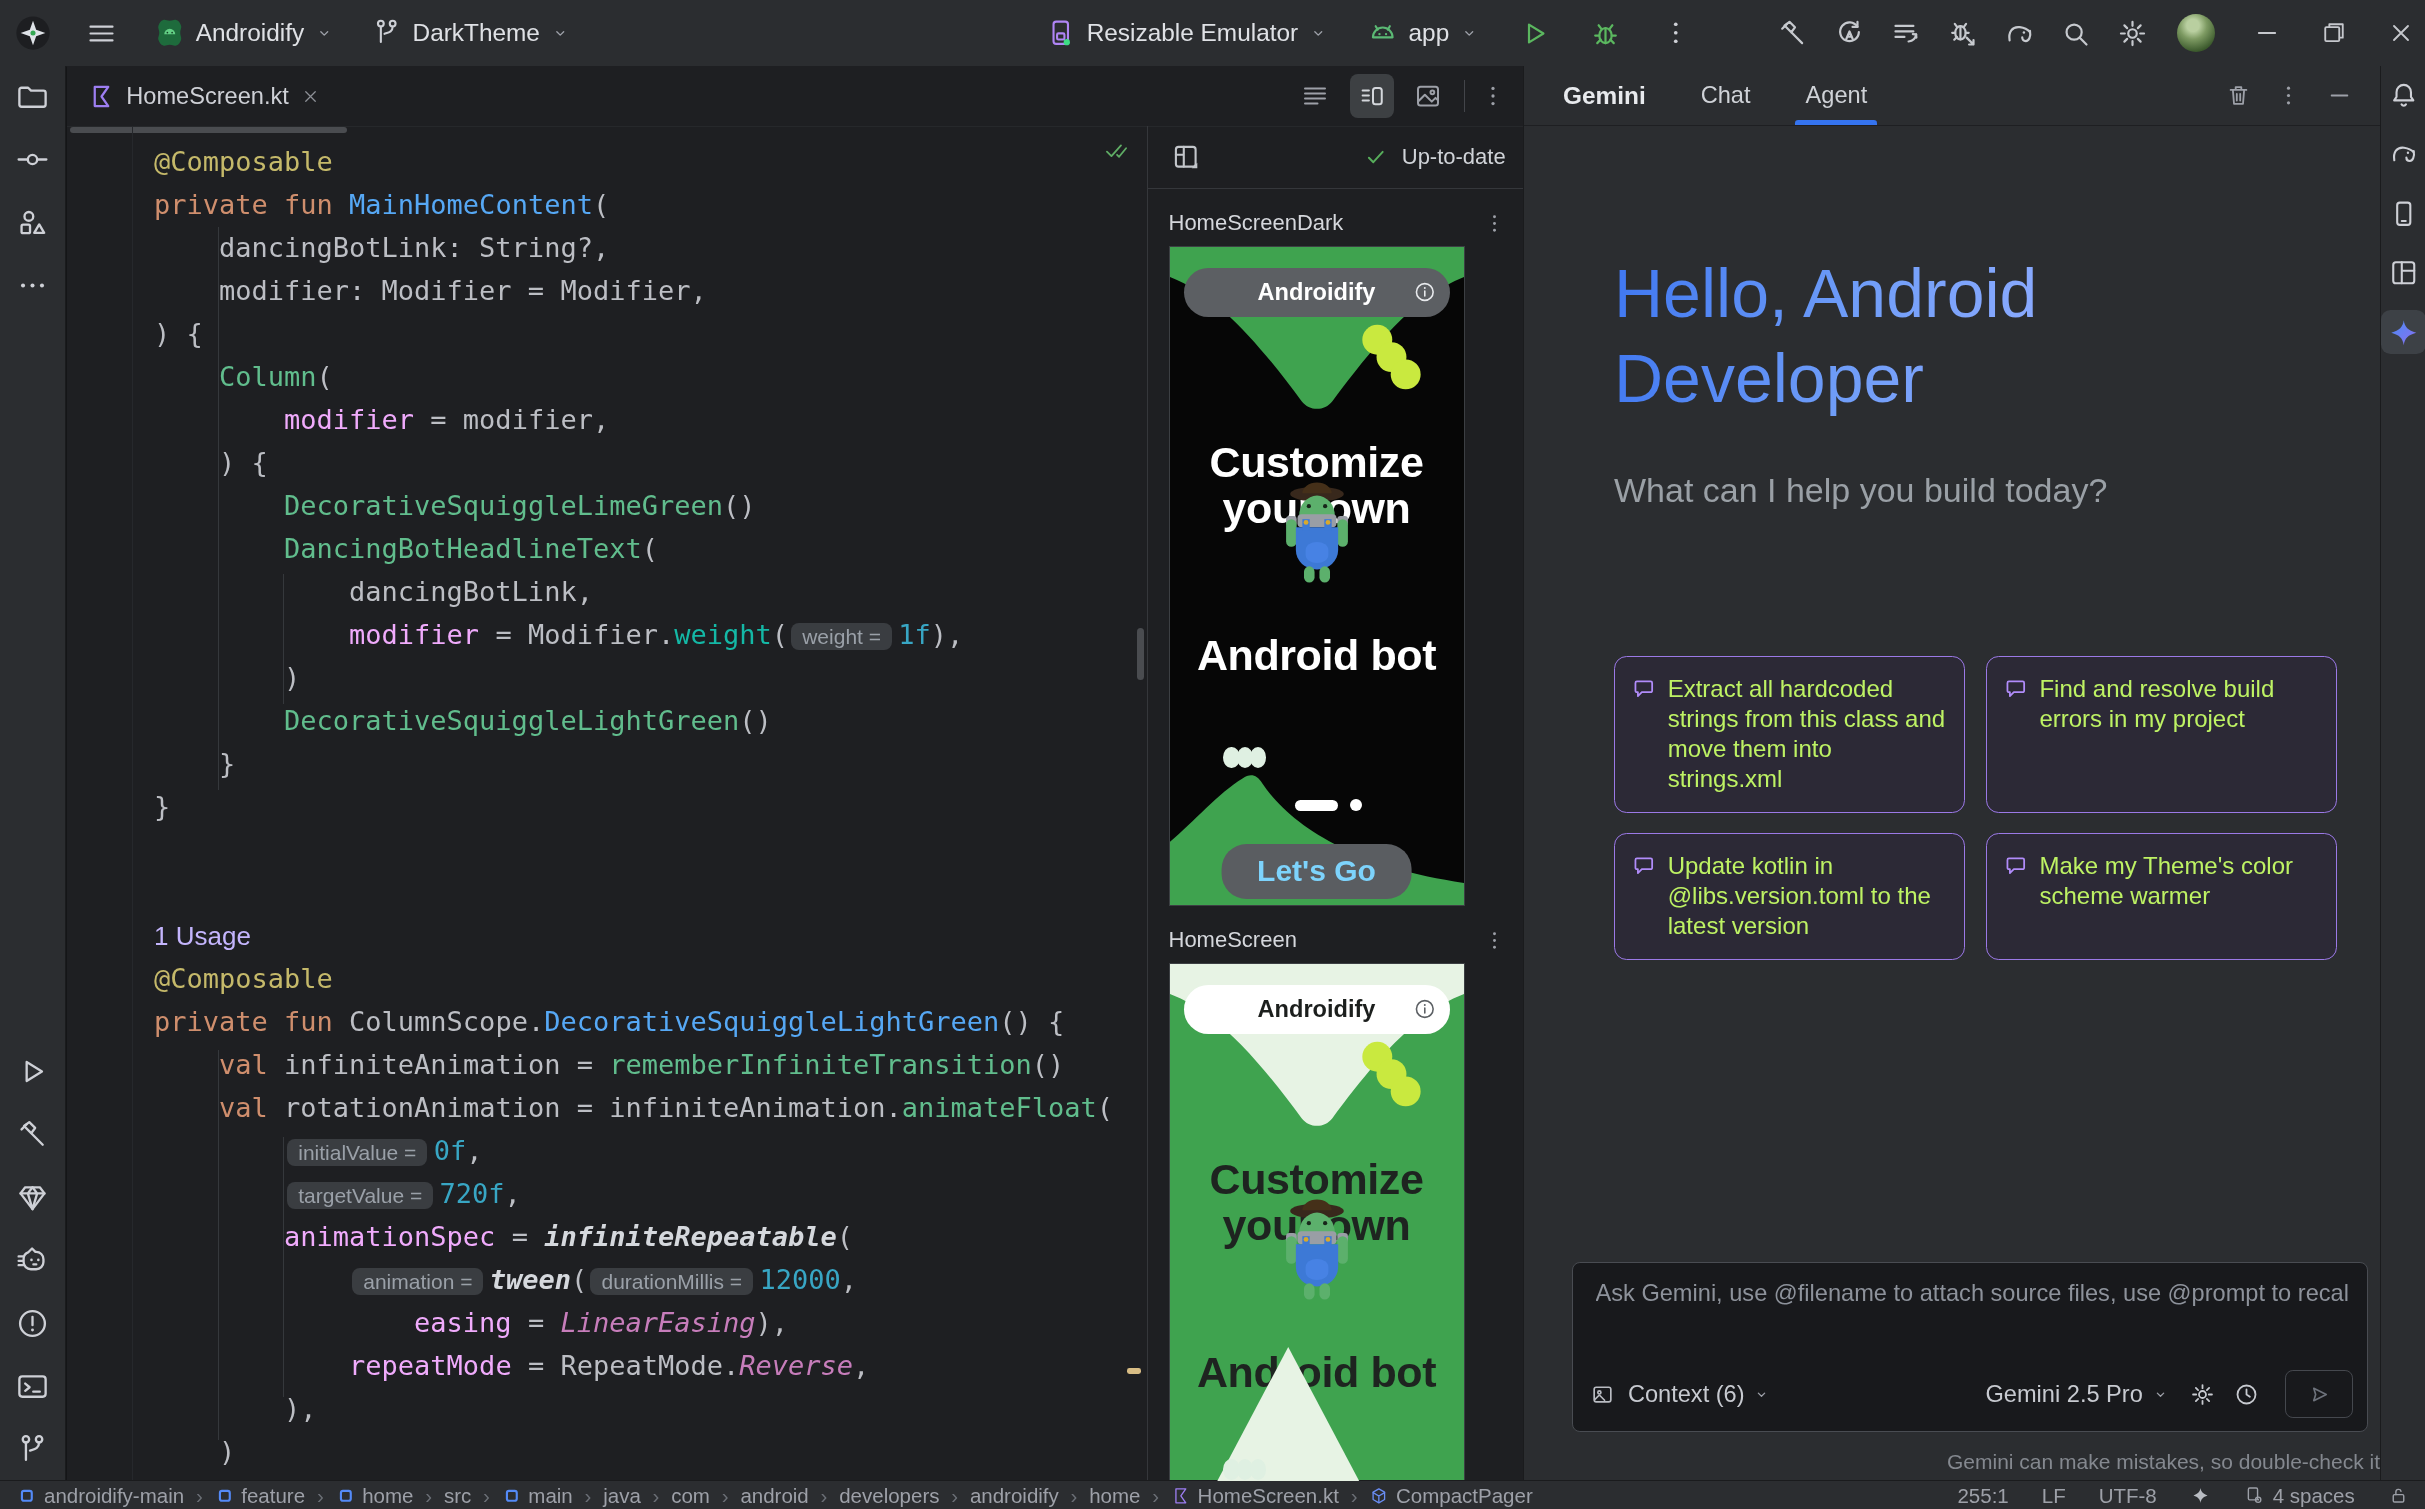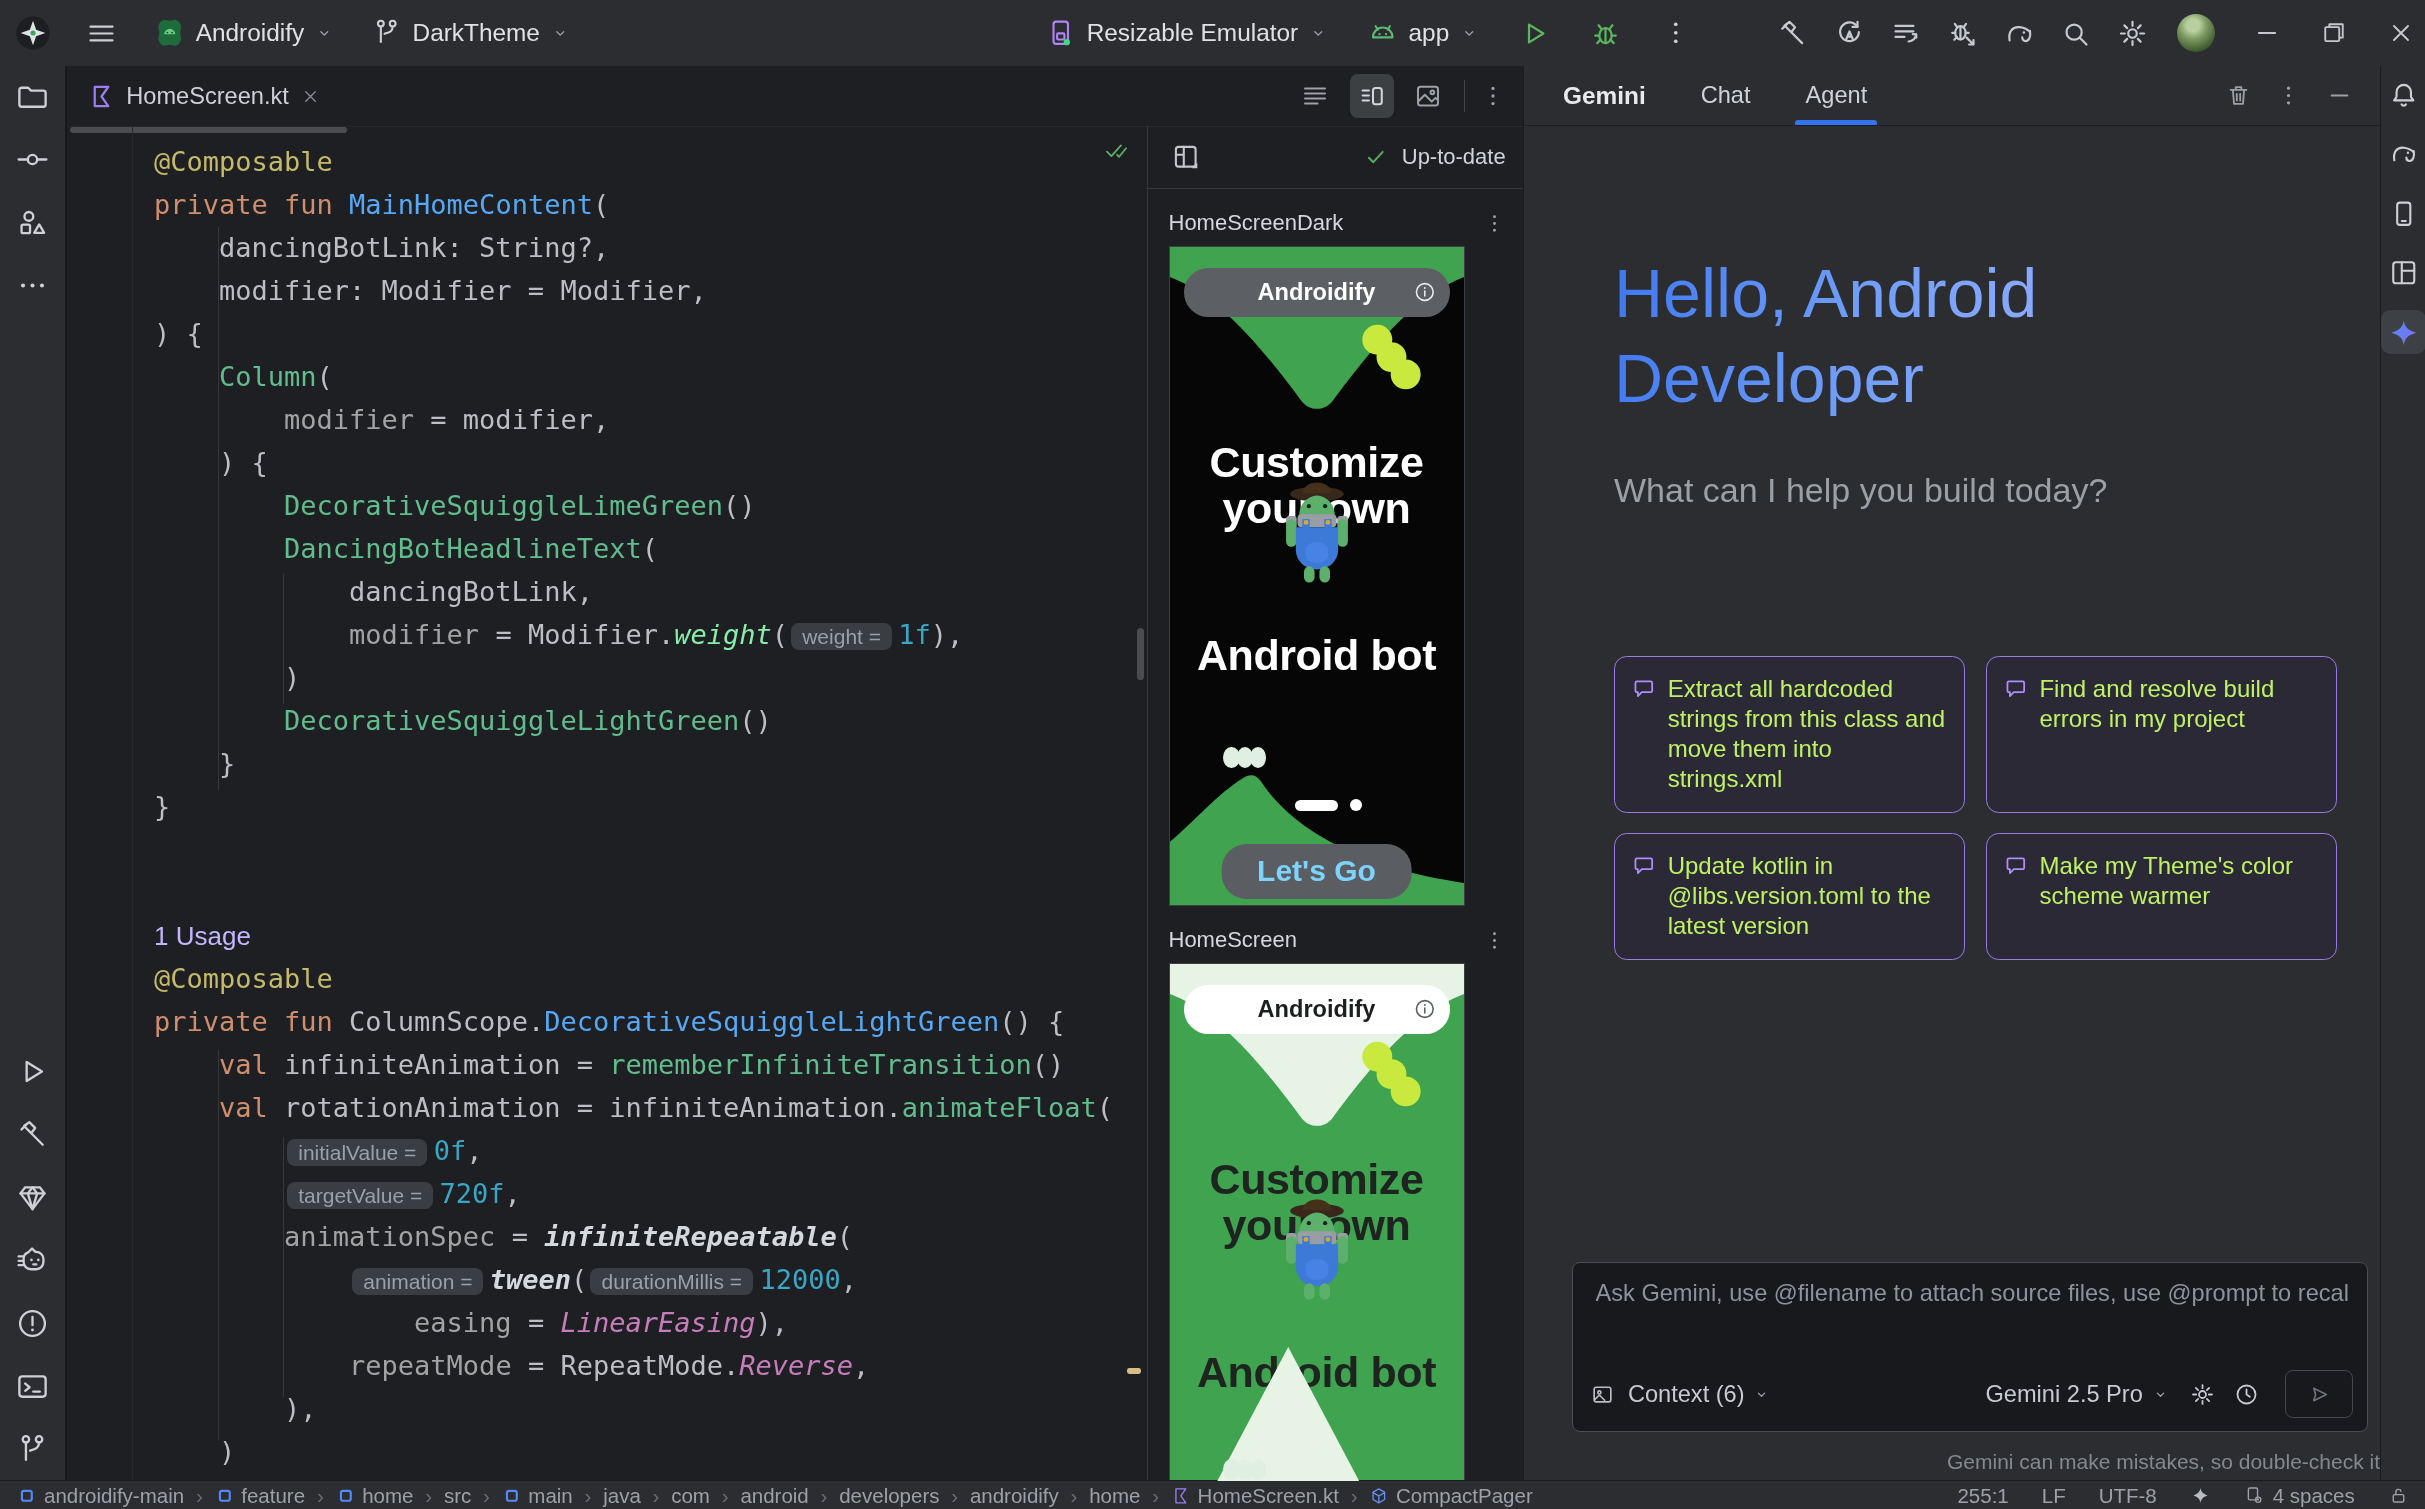--- a/index.html
+++ b/index.html
@@ -44,22 +44,22 @@
   .mode-group .tool-btn{padding:7px;border-radius:7.9px}
   .mode-group .tool-btn svg{width:30px;height:30px}
   .mode-group .tool-btn.active{background:#3d4043;color:#d4d7dc}
   .vsep{width:0.8px;height:31.5px;background:#43454a;margin:0 14px}
   .ts-kebab{color:#9da0a8;margin-right:15.8px}.ts-kebab svg{width:28px;height:28px}
   .hthumb{position:absolute;left:3.2px;top:61px;width:277px;height:5.5px;border-radius:3.2px;background:#4a4c50}
   
   .code-area{position:absolute;left:0;top:60px;width:1080px;bottom:0;padding:14px 0 0 87px;box-sizing:border-box;overflow:hidden}
   .code-line{height:43px;white-space:pre;font-family:"DejaVu Sans Mono",monospace;font-size:27px;line-height:43px}
   .sg-ann{color:#c5b96a}.sg-kw{color:#cf8e6d}.sg-fn{color:#56a8f5}.sg-txt{color:#bcbec4}
-  .sg-call{color:#61bd8d}.sg-calli{color:#86efac;font-style:italic}
-  .sg-named{color:#a3a3a3}.sg-num{color:#38a6c4}
+  .sg-call{color:#61bd8d}.sg-calli{color:#14b8a6;}
+  .sg-named{color:#f0abfc}.sg-num{color:#38a6c4}
   .sg-enum{color:#c77dbb;font-style:italic}
   .sg-infn{color:#d5d8dd;font-style:italic;font-weight:bold}
   .sg-usage{color:#c4b5fd;font-size:26px;font-family:"Liberation Sans",sans-serif}
   .sg-hint{background:#3a3d41;color:#9aa0a8;border-radius:7.9px;padding:2.4px 11px;font-family:"Liberation Sans",sans-serif;font-size:21px;margin:0 6.3px 0 3.2px}
   .gutterline{position:absolute;left:65px;top:0;bottom:0;width:0.8px;background:#26282c}
   .iguide{position:absolute;width:0.8px;background:#35383c}
   .dcheck{position:absolute;right:17.3px;top:11px;color:#5fad65}.dcheck svg{width:27px;height:27px}
   .vthumb{position:absolute;right:3.2px;top:502px;width:7px;height:52px;border-radius:3.9px;background:#4a4c50}
   .vmarker{position:absolute;right:6.3px;top:1242px;width:14px;height:5.5px;border-radius:2.4px;background:#d8bd85}
   

